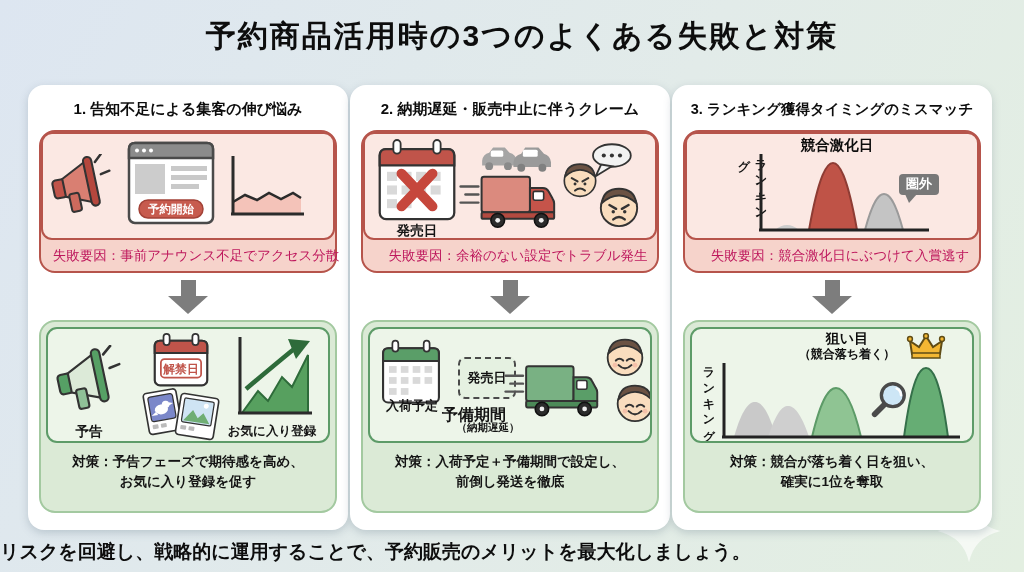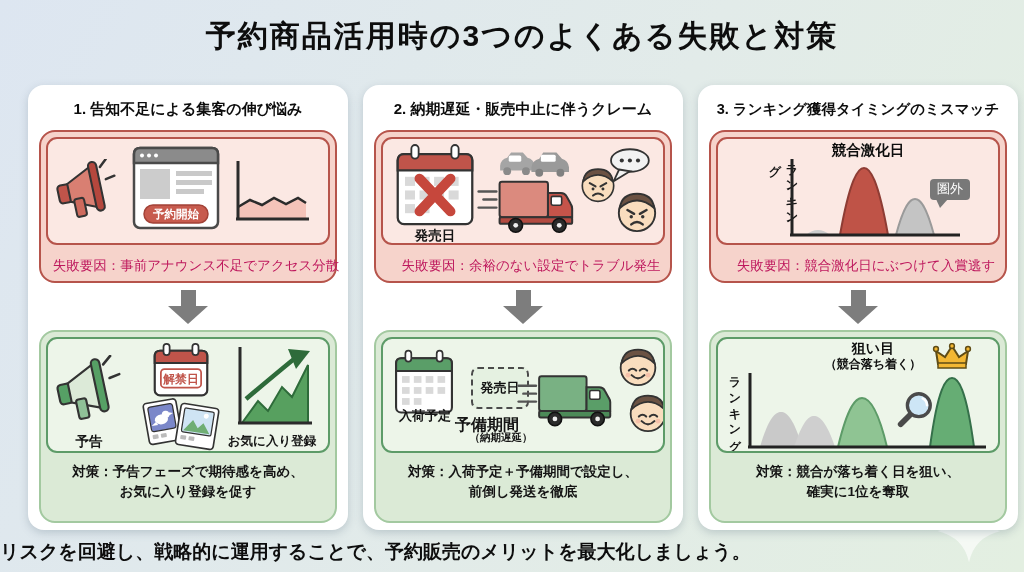--- a/index.html
+++ b/index.html
@@ -6,32 +6,32 @@
   html,body { width:1024px; height:572px; overflow:hidden; }
   body {
     font-family:"Liberation Sans","DejaVu Sans",sans-serif;
     background:linear-gradient(118deg,#dde6f1 0%,#e2ebe9 55%,#e3efe1 100%);
     position:relative; color:#111;
   }
   .main-title {
     position:absolute; top:16px; left:0; width:100%;
     text-align:center; font-size:30px; font-weight:bold; letter-spacing:2px; color:#0d0d0d;padding-left:20px;
   }
-  .cards { position:absolute; top:85px; left:28px; display:flex; gap:15px; z-index:2; }
+  .cards { position:absolute; top:85px; left:28px; display:flex; gap:2px; z-index:2; }
   .card {
     width:320px; height:445px; background:#ffffff; border-radius:16px;
     box-shadow:0 3px 8px rgba(90,110,130,.28); padding:8px 11px; position:relative;
   }
   .card-heading {
     text-align:center; font-weight:bold; font-size:15px; white-space:nowrap;
     margin:7px 0 11px; color:#0d0d0d;
   }
   .fail-box { border:2px solid #b6544b; background:#f6d3cb; border-radius:16px; }
   .fail-panel {
-    position:relative; margin:5px; height:108px; background:#fbe8e3;
+    position:relative; height:108px; background:#fbe8e3;
     border:2px solid #b6544b; border-radius:11px; overflow:hidden;
   }
   .fail-caption {
     height:31px; display:flex; align-items:center; justify-content:center;
     font-weight:normal; font-size:13.5px; white-space:nowrap; color:#be185d;padding-left:16px;
   }
   .down-arrow { margin:7px auto 6px; width:40px; }
   .down-arrow .shaft { width:15px; height:16px; background:#7d7d7d; margin:0 auto; }
   .down-arrow .head {
     width:0; height:0; margin:0 auto;
@@ -52,21 +52,21 @@
   .vertical-label {
     position:absolute; writing-mode:vertical-rl; text-orientation:upright;
     font-weight:bold; font-size:12.5px; letter-spacing:2px; color:#141414;
   }
   .chart-title { position:absolute; font-weight:bold; font-size:14.5px; text-align:center; color:#0d0d0d; white-space:nowrap; }
   .buffer-box {
     position:absolute; border:2px dashed #4a4a4a; background:#e5f1e1; border-radius:7px;
     display:flex; align-items:center; justify-content:center; font-weight:bold; font-size:13px;
   }
   .rank-badge {
-    position:absolute; background:#787878; color:#fff; font-weight:normal; font-size:13px;
+    position:absolute; background:#787878; color:#fff; font-weight:bold; font-size:13px;
     padding:2px 7px; border-radius:4px; line-height:1.3;
   }
   .rank-badge .tail {
     position:absolute; left:6px; bottom:-8px; width:0; height:0;
     border-left:4px solid transparent; border-right:8px solid transparent;
     border-top:9px solid #787878;
   }
   .footer-text {
     position:absolute; top:539px; left:0; width:100%;
     text-align:left; font-weight:bold; font-size:19px; color:#0d0d0d;

